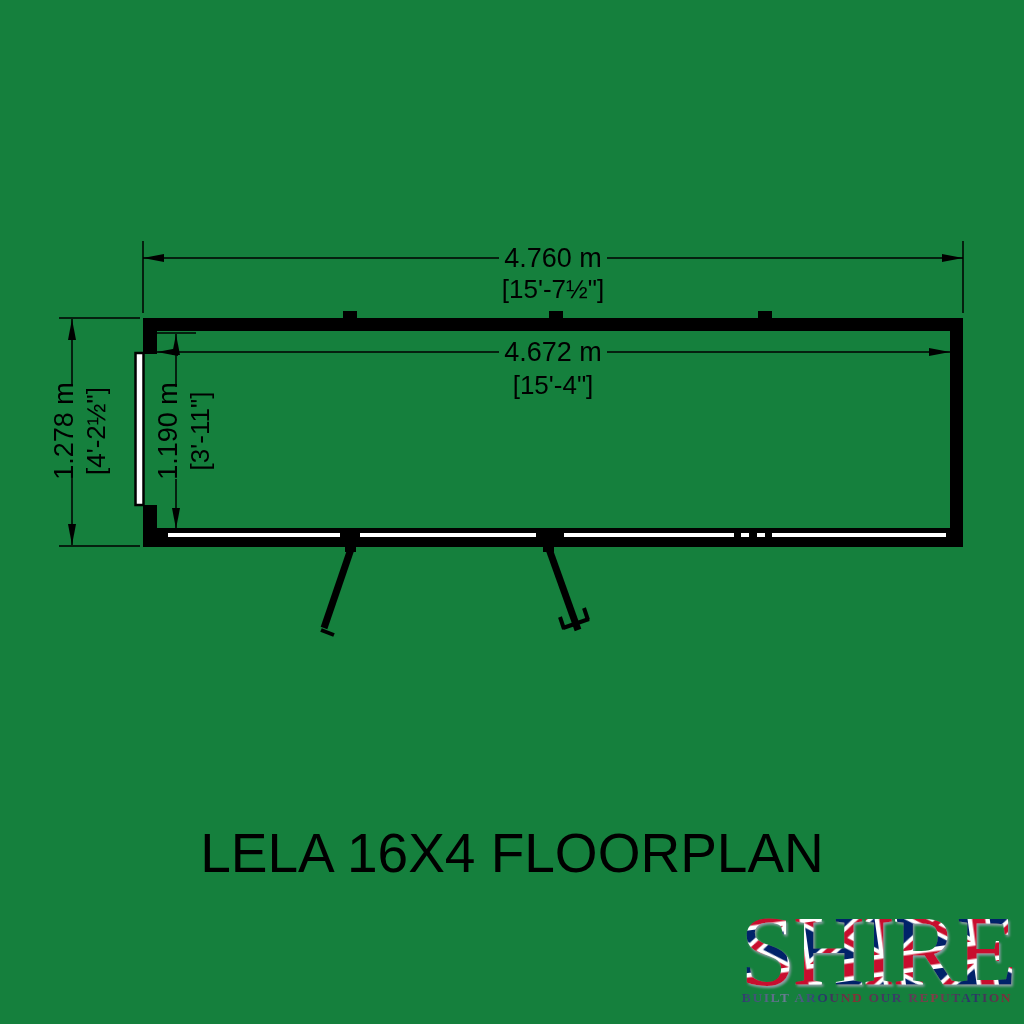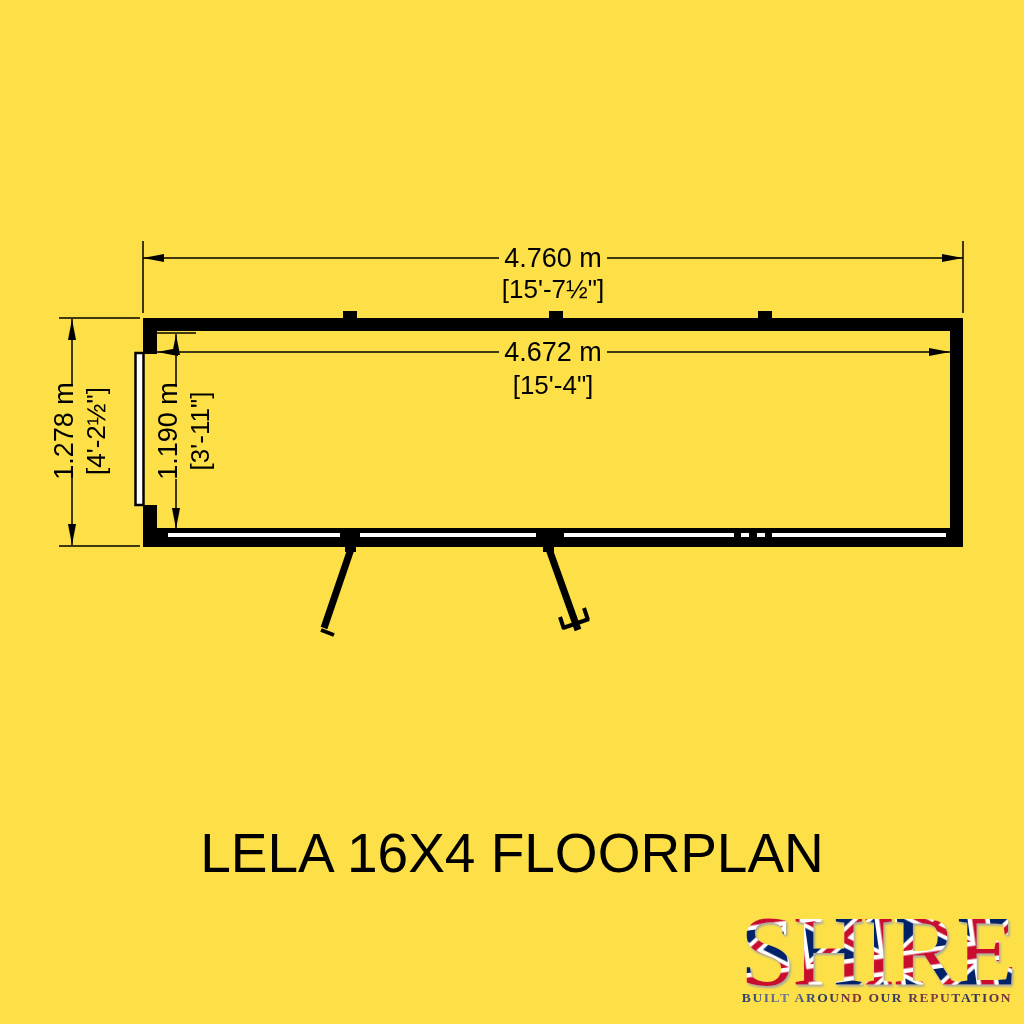--- a/index.html
+++ b/index.html
@@ -1,19 +1,19 @@
 <!DOCTYPE html>
 <html><head>
 <meta charset="utf-8">
 <style>
   html,body{margin:0;padding:0;background:#fff;}
   .canvas{
     position:relative;
     width:1024px;height:1024px;
-    background:#fde047;
+    background:#15803d;
     overflow:hidden;
     font-family:"Liberation Sans",sans-serif;
   }
   svg{position:absolute;inset:0;display:block;}
   .dimtext{font-family:"Liberation Sans",sans-serif;fill:#000;}
   .plan-title{font-family:"Liberation Sans",sans-serif;fill:#000;}
   .logo-word{font-family:"Liberation Serif",serif;}
   .logo-tag{font-family:"Liberation Serif",serif;font-weight:bold;}
 </style>
 </head>

